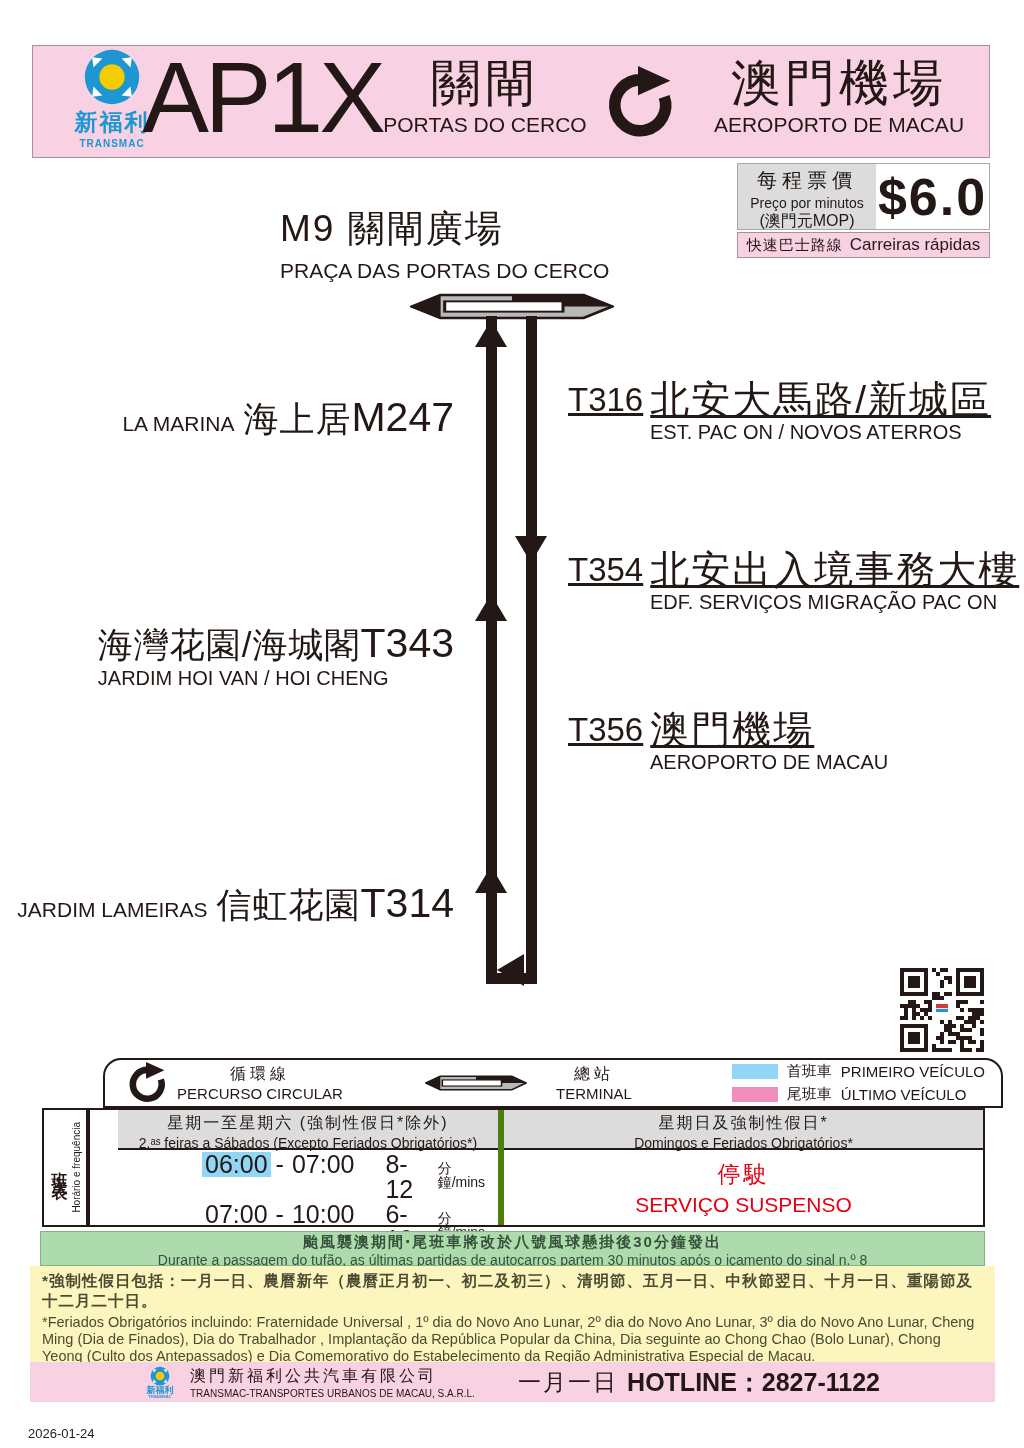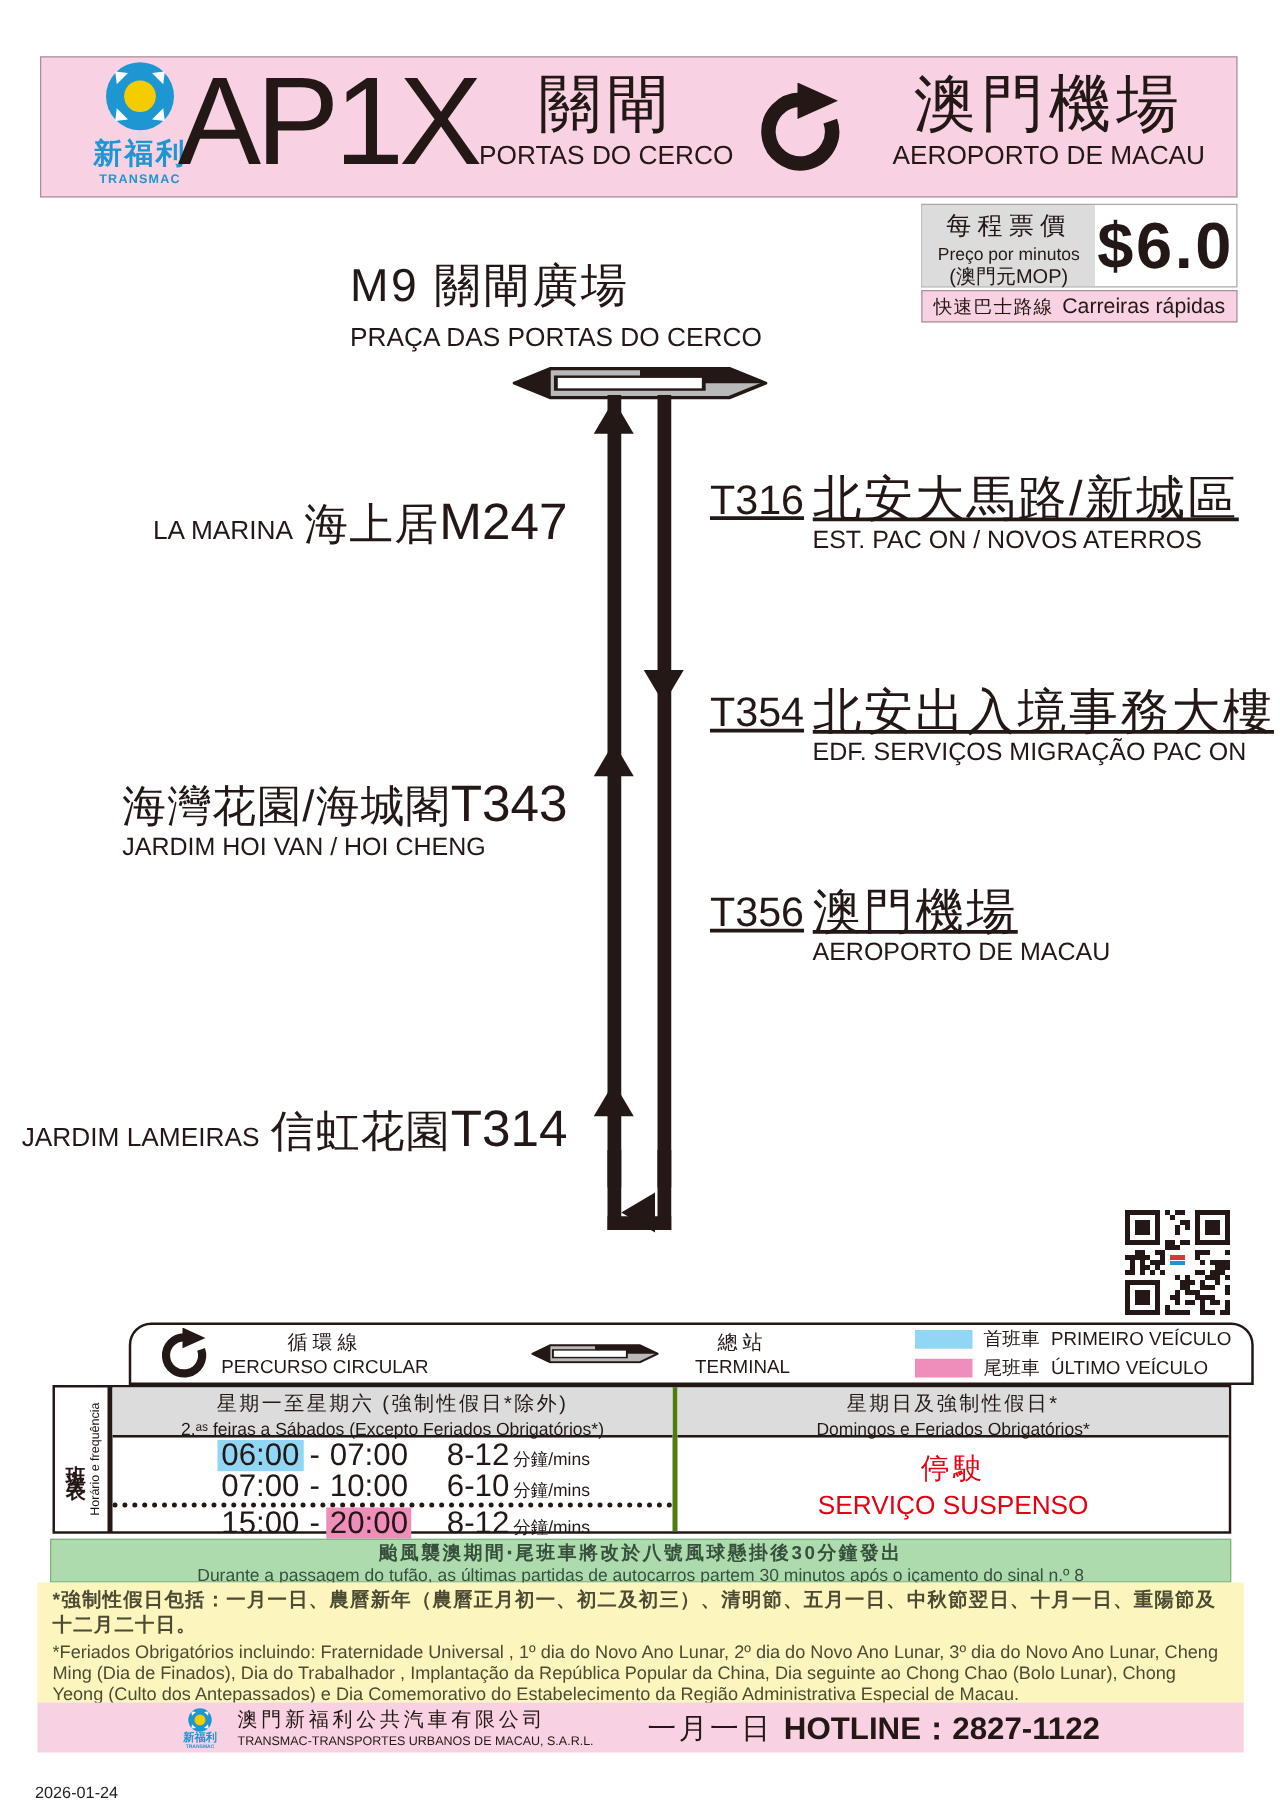--- a/index.html
+++ b/index.html
@@ -65,21 +65,21 @@
   .lg-swatches{margin-left:auto;margin-right:16px;display:flex;flex-direction:column;gap:4px;}
   .sw-row{display:flex;align-items:center;gap:9px;font-size:15px;}
   .sw{width:46px;height:15px;}
   .sw-first{background:#92D6F5;}
   .sw-last{background:#F08EBB;}
   
   .sched-label{position:absolute;left:42px;top:1108px;width:46px;height:119px;border:2px solid #231815;box-sizing:border-box;display:flex;align-items:center;justify-content:center;background:#fff;}
   .sl-zh{writing-mode:vertical-lr;font-size:16px;letter-spacing:6px;font-weight:700;}
   .sl-pt{writing-mode:vertical-lr;transform:rotate(180deg);font-size:10px;margin-left:1px;}
   .sched{position:absolute;left:88px;top:1108px;width:897px;height:119px;border:2px solid #231815;box-sizing:border-box;display:flex;background:#fff;}
-  .col-week{width:452px;border-right:4px solid #4d7c0f;box-sizing:border-box;display:flex;flex-direction:column;}
+  .col-week{width:414px;border-right:6px solid #4d7c0f;box-sizing:border-box;display:flex;flex-direction:column;padding-left:28px;}
   .col-hol{flex:1;display:flex;flex-direction:column;}
   .thead{height:40px;background:#DCDCDC;border-bottom:2px solid #231815;box-sizing:border-box;text-align:center;padding-top:3px;}
   .th-zh{font-size:16px;letter-spacing:2px;}
   .th-pt{font-size:14px;margin-top:1px;}
   .tbody{flex:1;display:flex;flex-direction:column;justify-content:space-evenly;padding:2px 0;}
   .trow{display:flex;align-items:baseline;font-size:25px;margin-left:84px;line-height:1;}
   .t{padding:0 3px;}
   .hl-first{background:#92D6F5;}
   .hl-last{background:#F08EBB;}
   .dash{margin:0 5px;}

